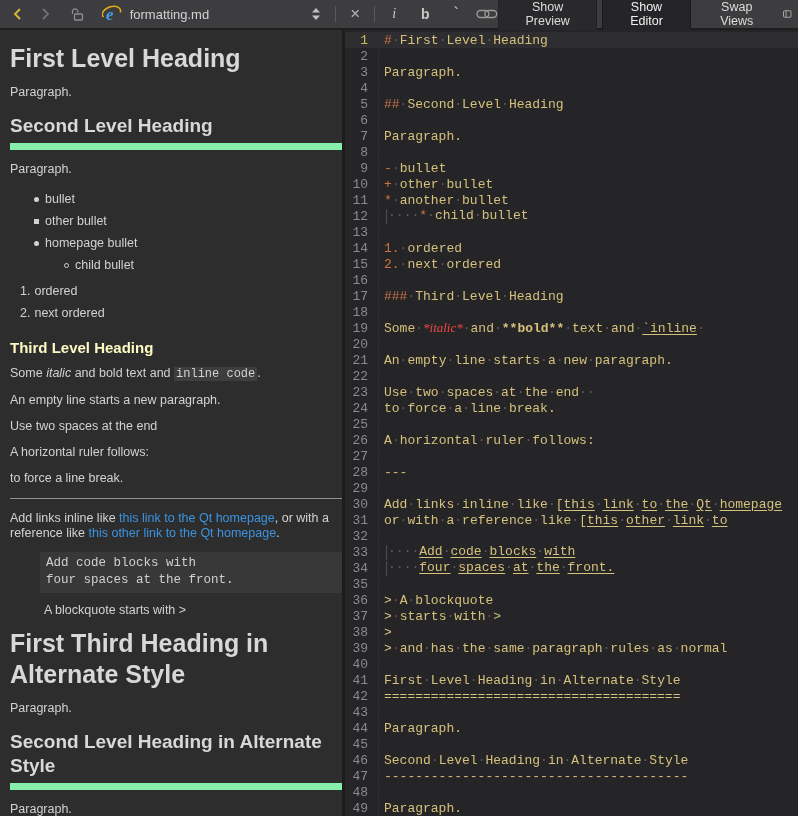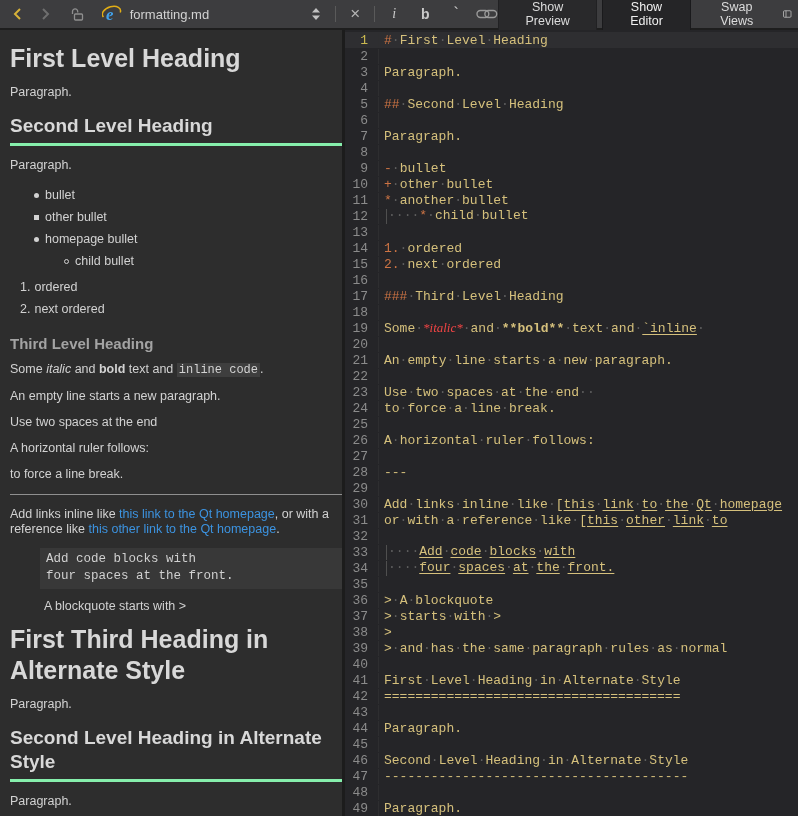--- a/index.html
+++ b/index.html
@@ -28,36 +28,36 @@
 
   
   .main { flex:1; display:flex; min-height:0; }
   .divider { width:3px; background:#1c1c1c; flex:none; }
 
   
   .preview { width:342px; flex:none; background:#2d2d2d; color:#d2d2d2; overflow:hidden;
              padding:6px 0 0 10px; font-size:12.5px; line-height:15px; }
   .preview h1 { font-size:25px; line-height:31px; font-weight:bold; color:#d8d8d8; margin:7px 0 10px; }
   .preview h2 { font-size:19px; line-height:24px; font-weight:bold; color:#d8d8d8;
-                margin:14px 0 12px; padding-bottom:5px; border-bottom:3px solid #86efac; }
-  .preview h3 { font-size:15px; font-weight:bold; color:#a3a3a3; margin:16px 0 8px; }
+                margin:14px 0 12px; padding-bottom:5px; border-bottom:7px solid #86efac; }
+  .preview h3 { font-size:15px; font-weight:bold; color:#fef9c3; margin:16px 0 8px; }
   .preview p { margin:11px 0; padding-right:4px; }
   .pv-list { margin:4px 0; }
   .pv-li { display:flex; align-items:center; height:22px; }
   .pv-li.lv1 { padding-left:24px; }
   .pv-li.lv2 { padding-left:54px; }
   .pv-li.oli { padding-left:10px; }
   .mk { flex:none; margin-right:6px; }
   .mk-disc   { width:5px; height:5px; border-radius:50%; background:#d2d2d2; }
   .mk-square { width:5px; height:5px; background:#d2d2d2; }
   .mk-circle { width:5px; height:5px; border-radius:50%; border:1px solid #d2d2d2; }
   .mk-num { color:#d2d2d2; margin-right:4px; }
   .preview hr { border:none; border-top:1px solid #8f8f8f; margin:12px 0; }
   .seg-i { font-style:italic; }
-  .seg-b { font-weight:bold; }
+  .seg-b { font-weight:normal; }
   .seg-code { font-family:"Liberation Mono", monospace; background:#3e3e3e; padding:0 2px; font-size:12px; }
   .seg-a { color:#3c93e0; }
   .pv-codeblock { background:#383838; margin:6px 0 8px 30px; padding:3px 4px 4px 6px;
                   font-family:"Liberation Mono", monospace; font-size:12.5px; line-height:17px;
                   color:#d0d0d0; white-space:pre; }
   .pv-quote { margin:10px 0 10px 34px; }
   .pv-quote p { margin:10px 0; }
 
   
   .editor { flex:1; background:#252528; overflow:hidden; padding-top:2px;

